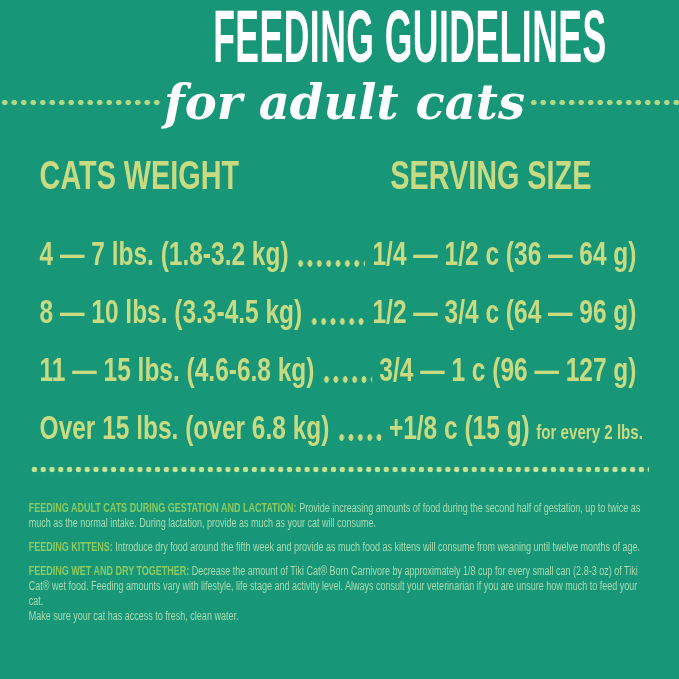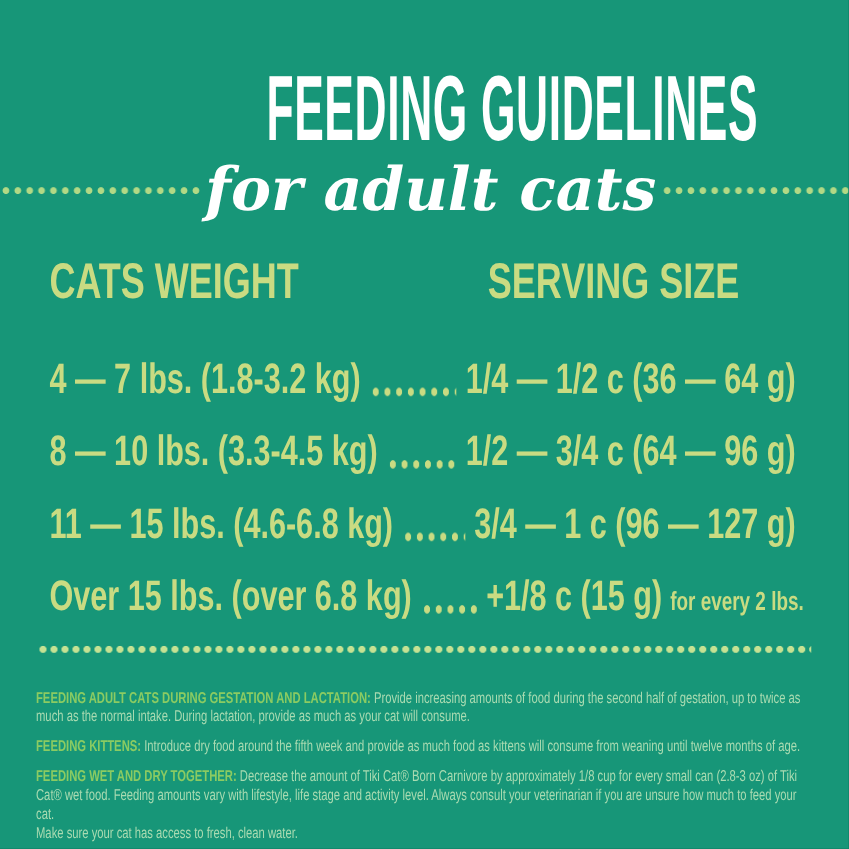--- a/index.html
+++ b/index.html
@@ -2,21 +2,21 @@
 <html><head>
 <meta charset="utf-8">
 <style>
   html,body { margin:0; padding:0; background:#0c7a62; }
   .page {
     position:relative; width:679px; height:679px; overflow:hidden;
     background:#179678;
     font-family:"Liberation Sans", sans-serif;
   }
   
-  .title-wrap { text-align:center; margin:0; padding-top:50px; height:66px; }
+  .title-wrap { text-align:center; margin:0; height:66px; }
   .title {
     display:inline-block; margin:0; line-height:1;
     font-size:74px; font-weight:bold; color:#ffffff;
     transform:scaleX(0.48); transform-origin:50% 50%;
     white-space:nowrap; letter-spacing:1px;
   }
   
   .subtitle-row { display:flex; align-items:center; justify-content:center; margin-top:4px; height:64px; }
   .dotline {
     height:7px;

